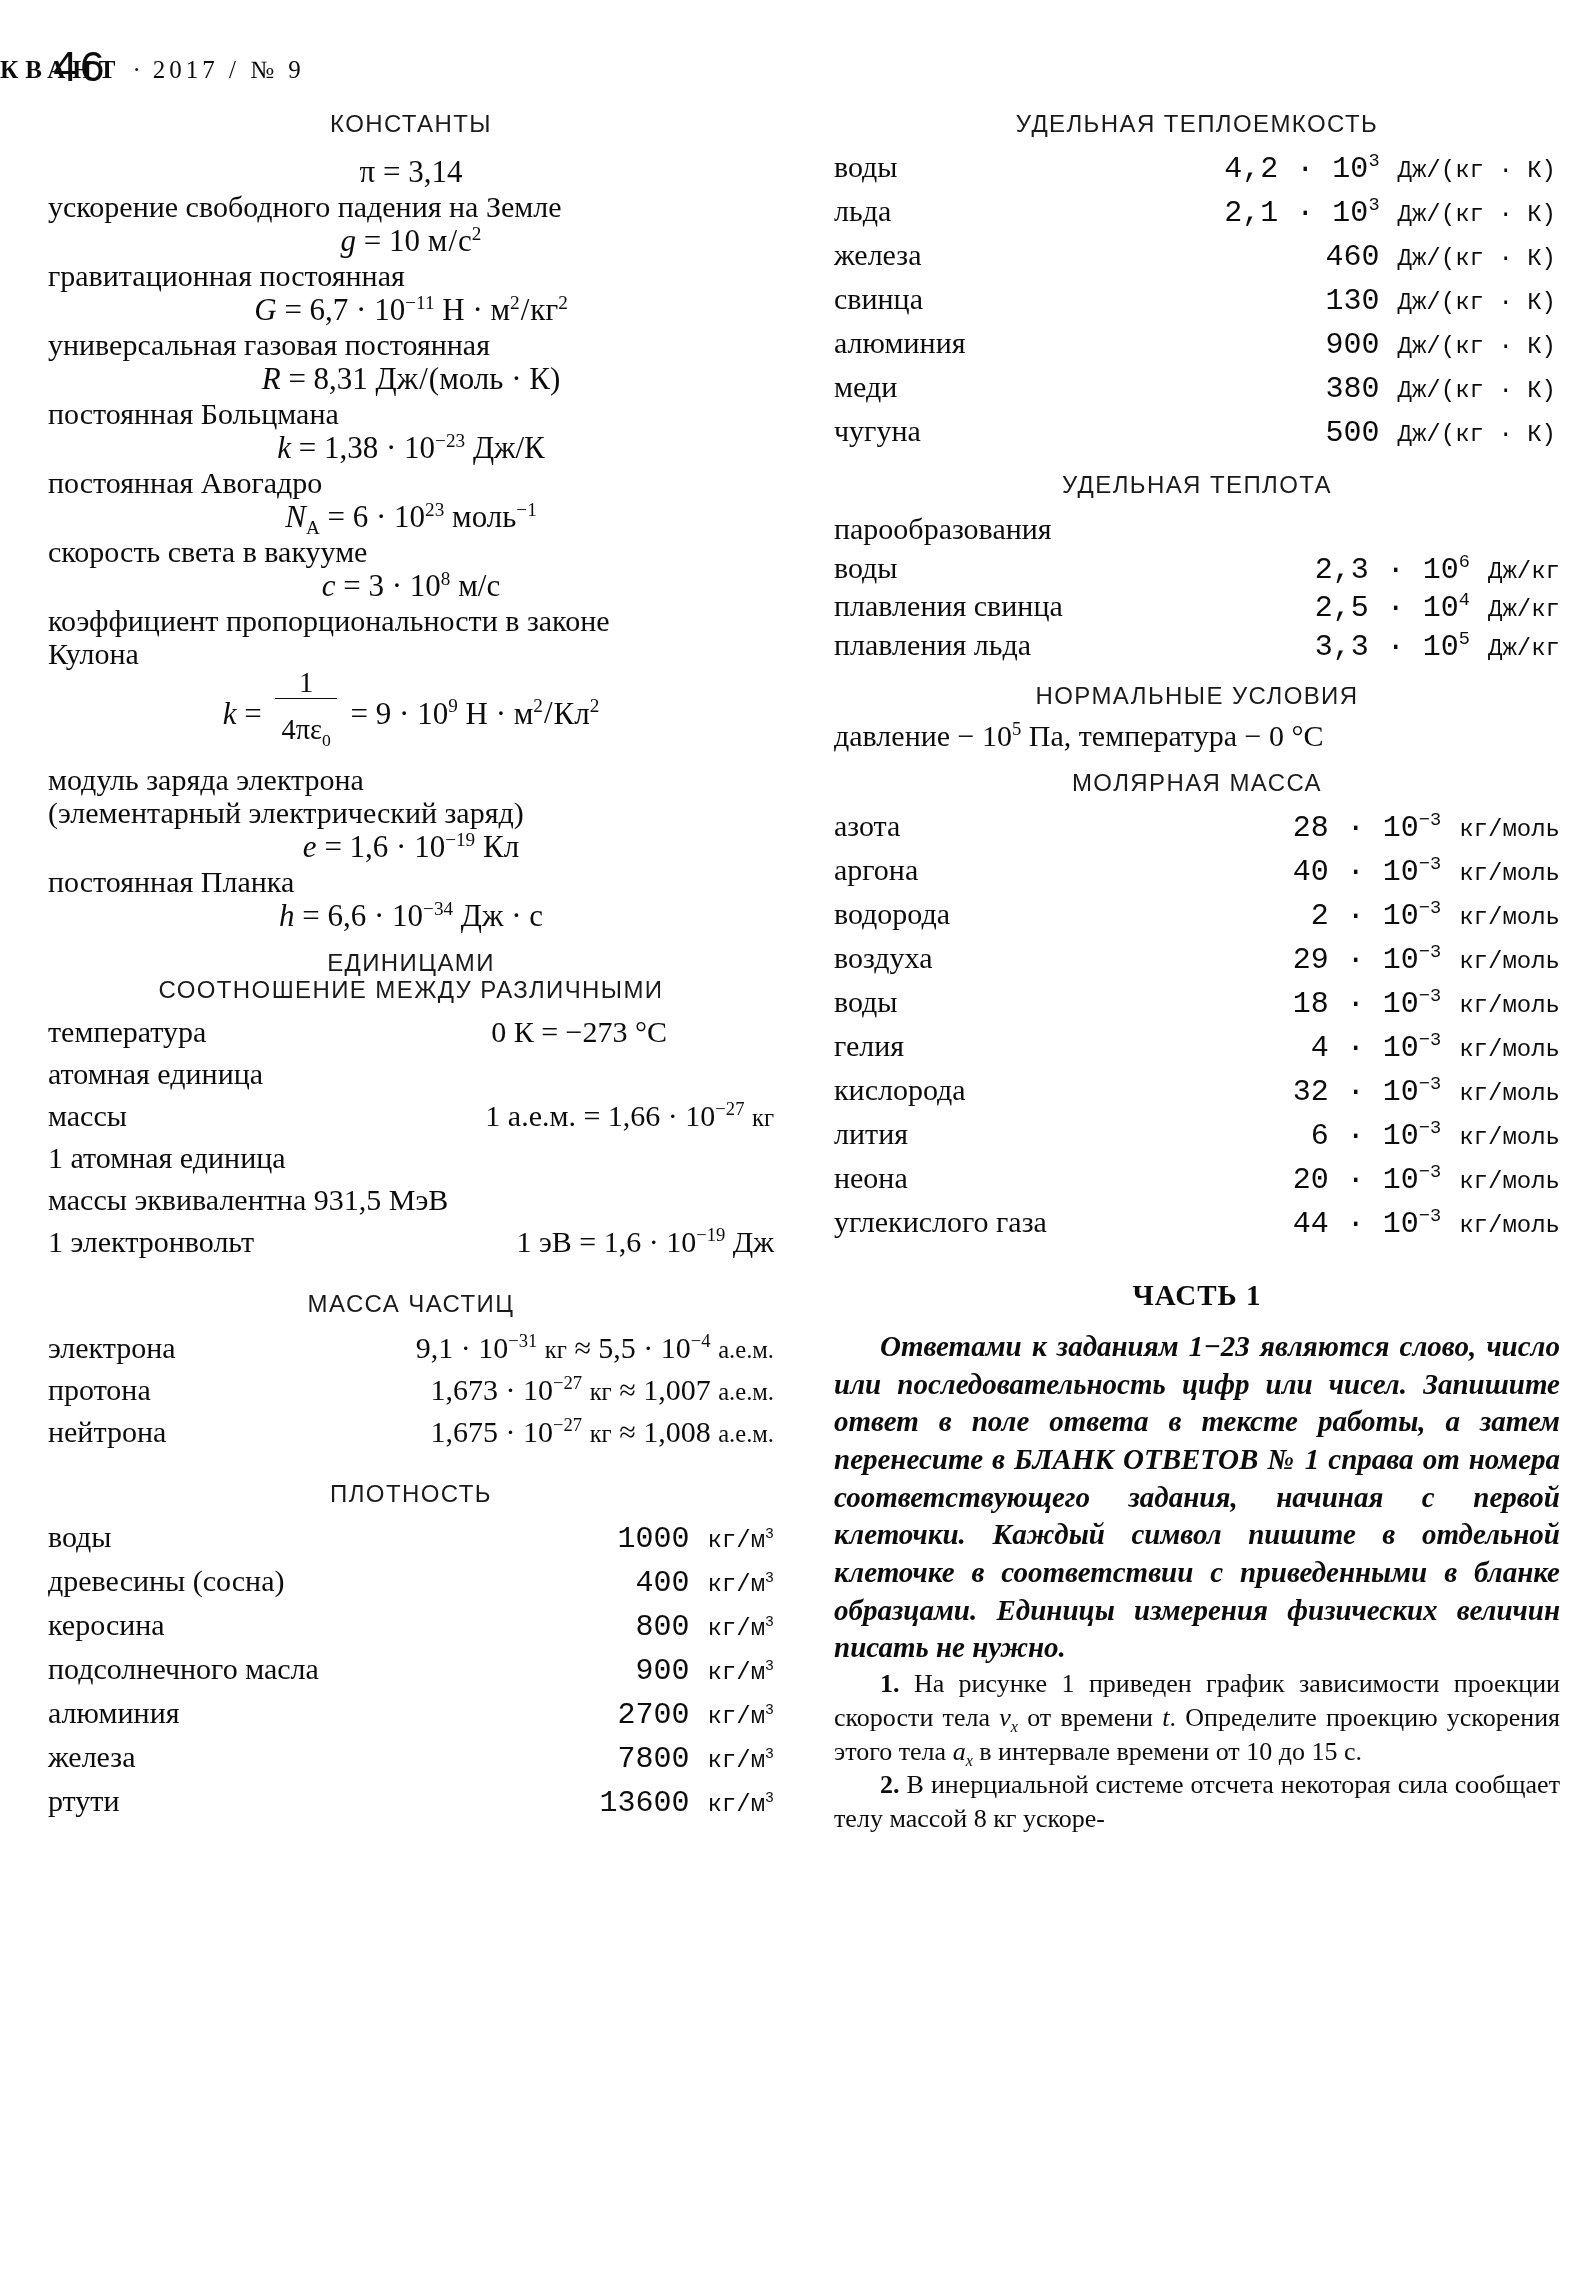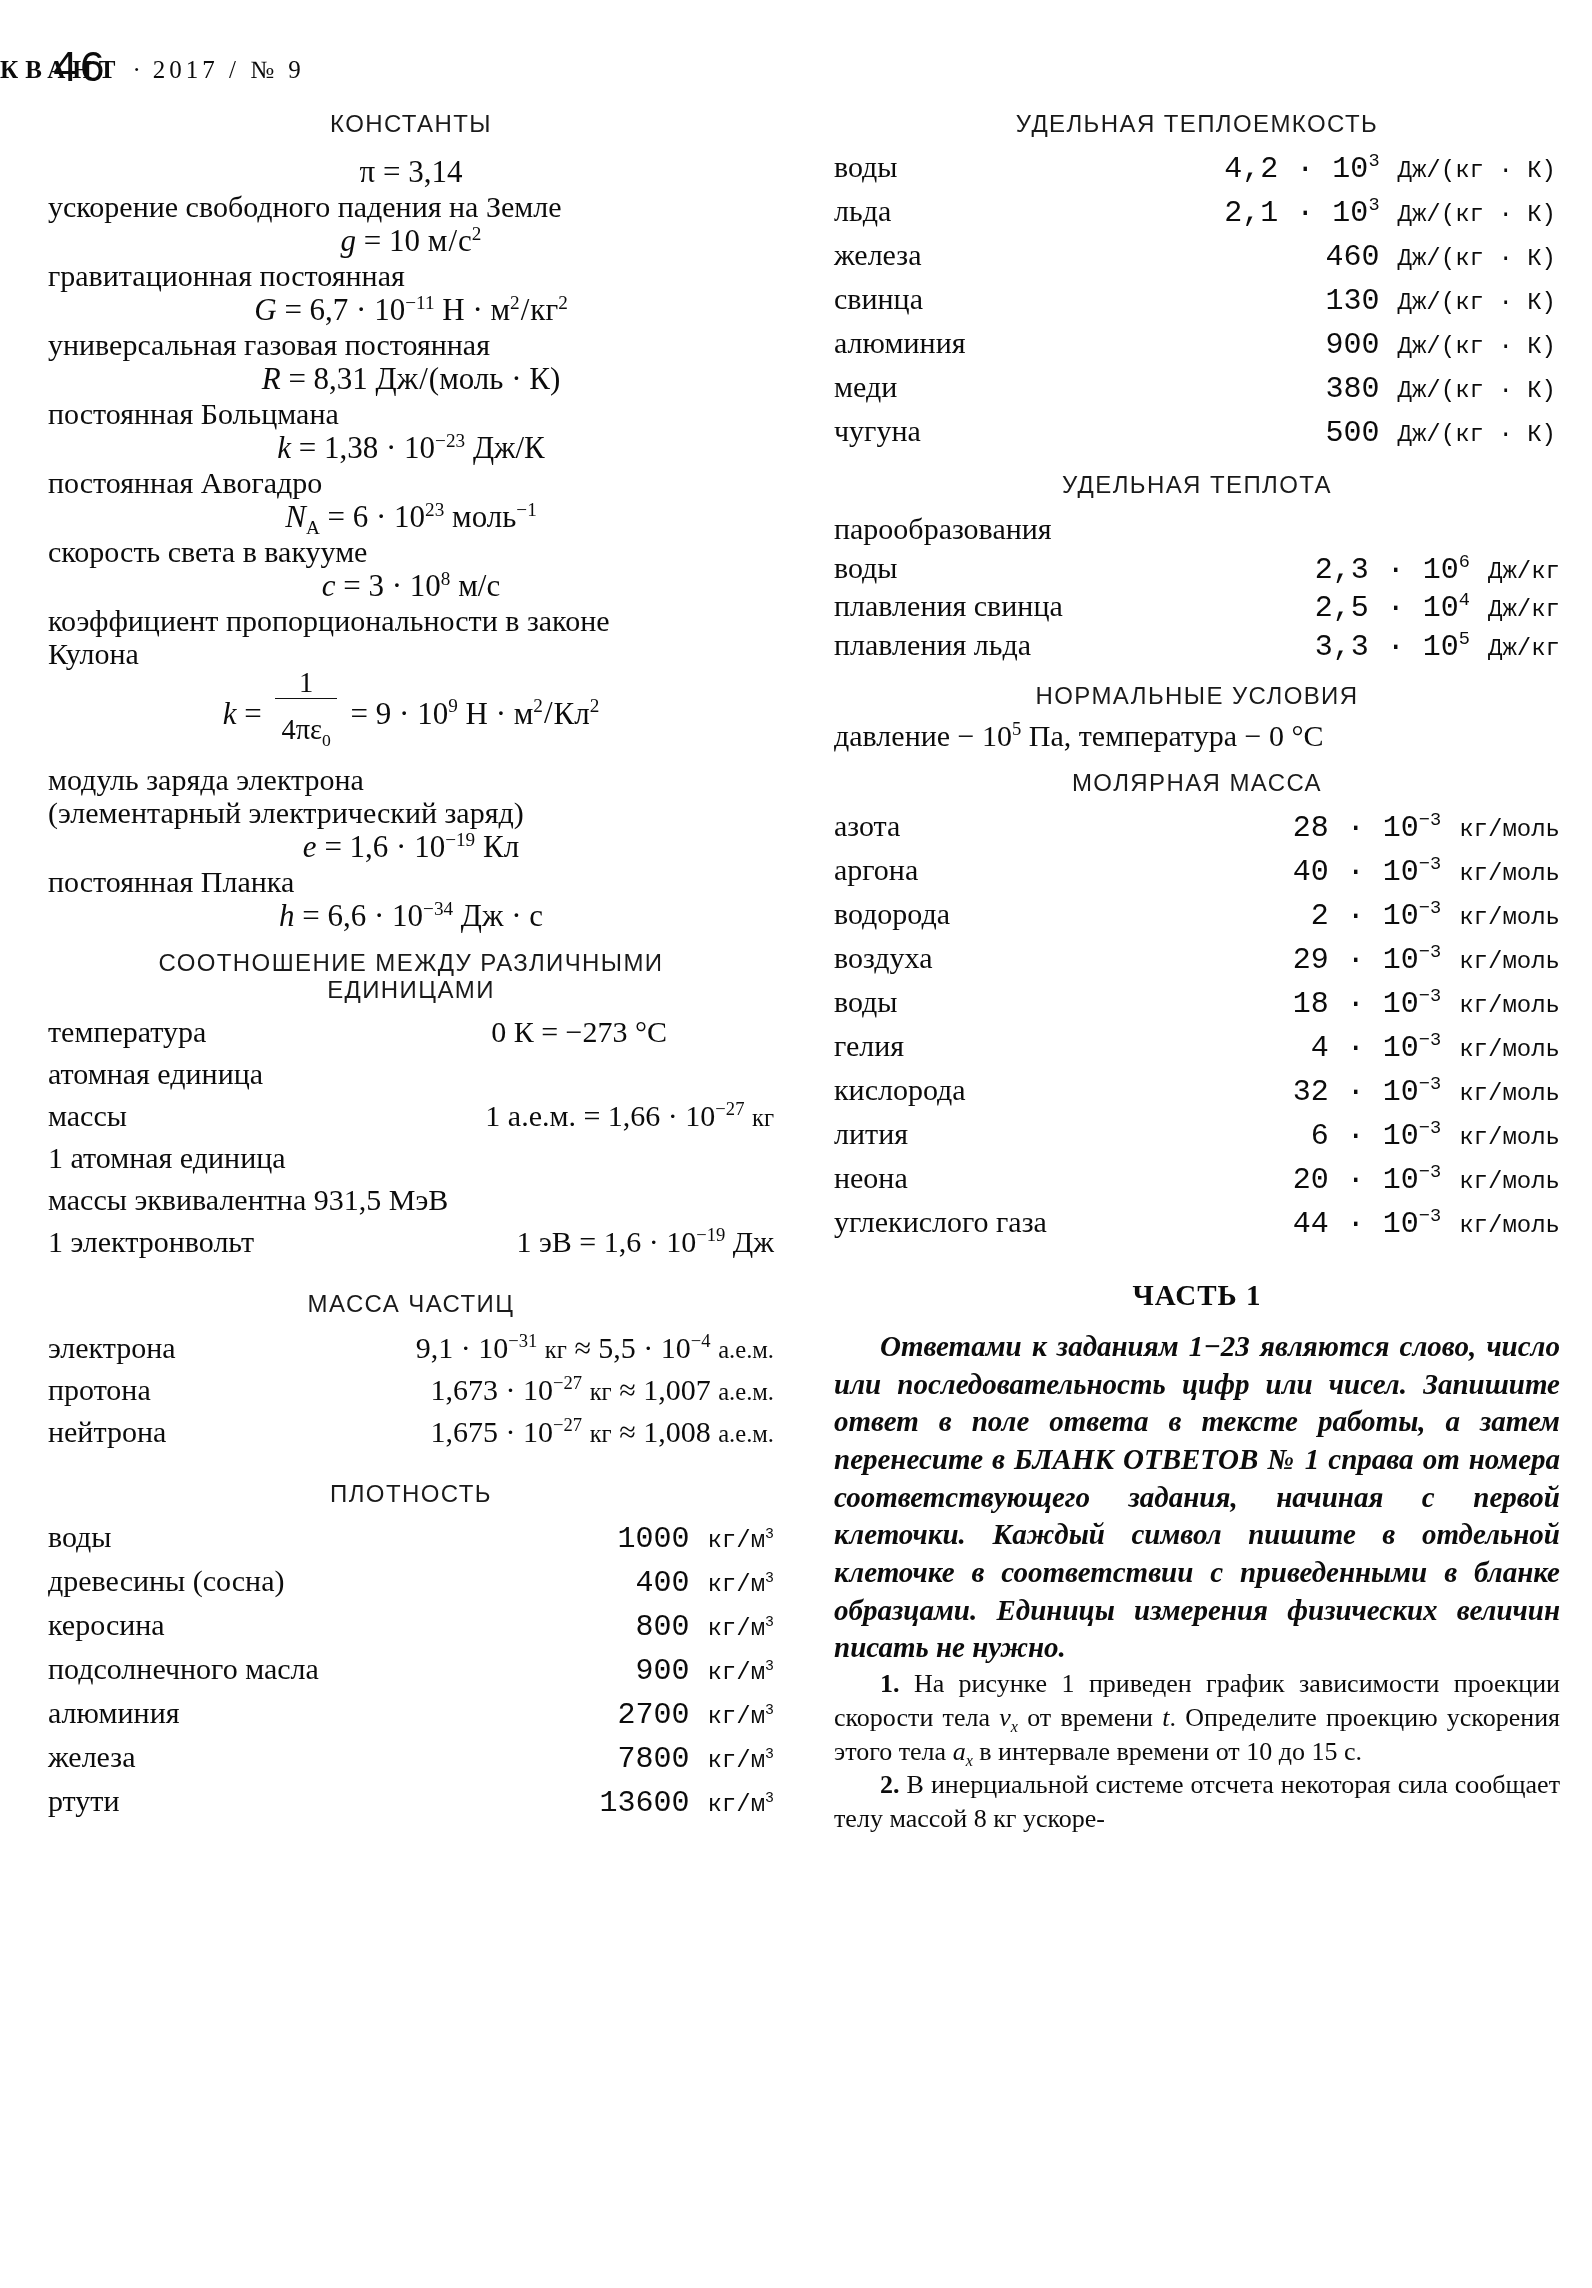--- a/index.html
+++ b/index.html
@@ -223,22 +223,22 @@
         = 9 · 10<sup class="e">9</sup> Н · м<sup class="e">2</sup><span class="sl">/</span>Кл<sup class="e">2</sup></div>
 
       <div class="lbl">модуль заряда электрона</div>
       <div class="lbl">(элементарный электрический заряд)</div>
       <div class="eq"><i class="v">e</i> = 1,6 · 10<sup class="e">−19</sup> Кл</div>
 
       <div class="lbl">постоянная  Планка</div>
       <div class="eq"><i class="v">h</i> = 6,6 · 10<sup class="e">−34</sup> Дж · с</div>
 
       <div class="spacer-m"></div>
+      <div class="sec-head tight">ЕДИНИЦАМИ</div>
       <div class="sec-head tight">СООТНОШЕНИЕ МЕЖДУ РАЗЛИЧНЫМИ</div>
-      <div class="sec-head tight">ЕДИНИЦАМИ</div>
       <div class="spacer-s"></div>
 
       <div class="row">
         <span class="k">температура</span>
         <span class="sp"></span>
         <span class="v" style="padding-right:107px;">0 К = −273 °C</span>
       </div>
       <div class="row">
         <span class="k">атомная единица</span>
       </div>

